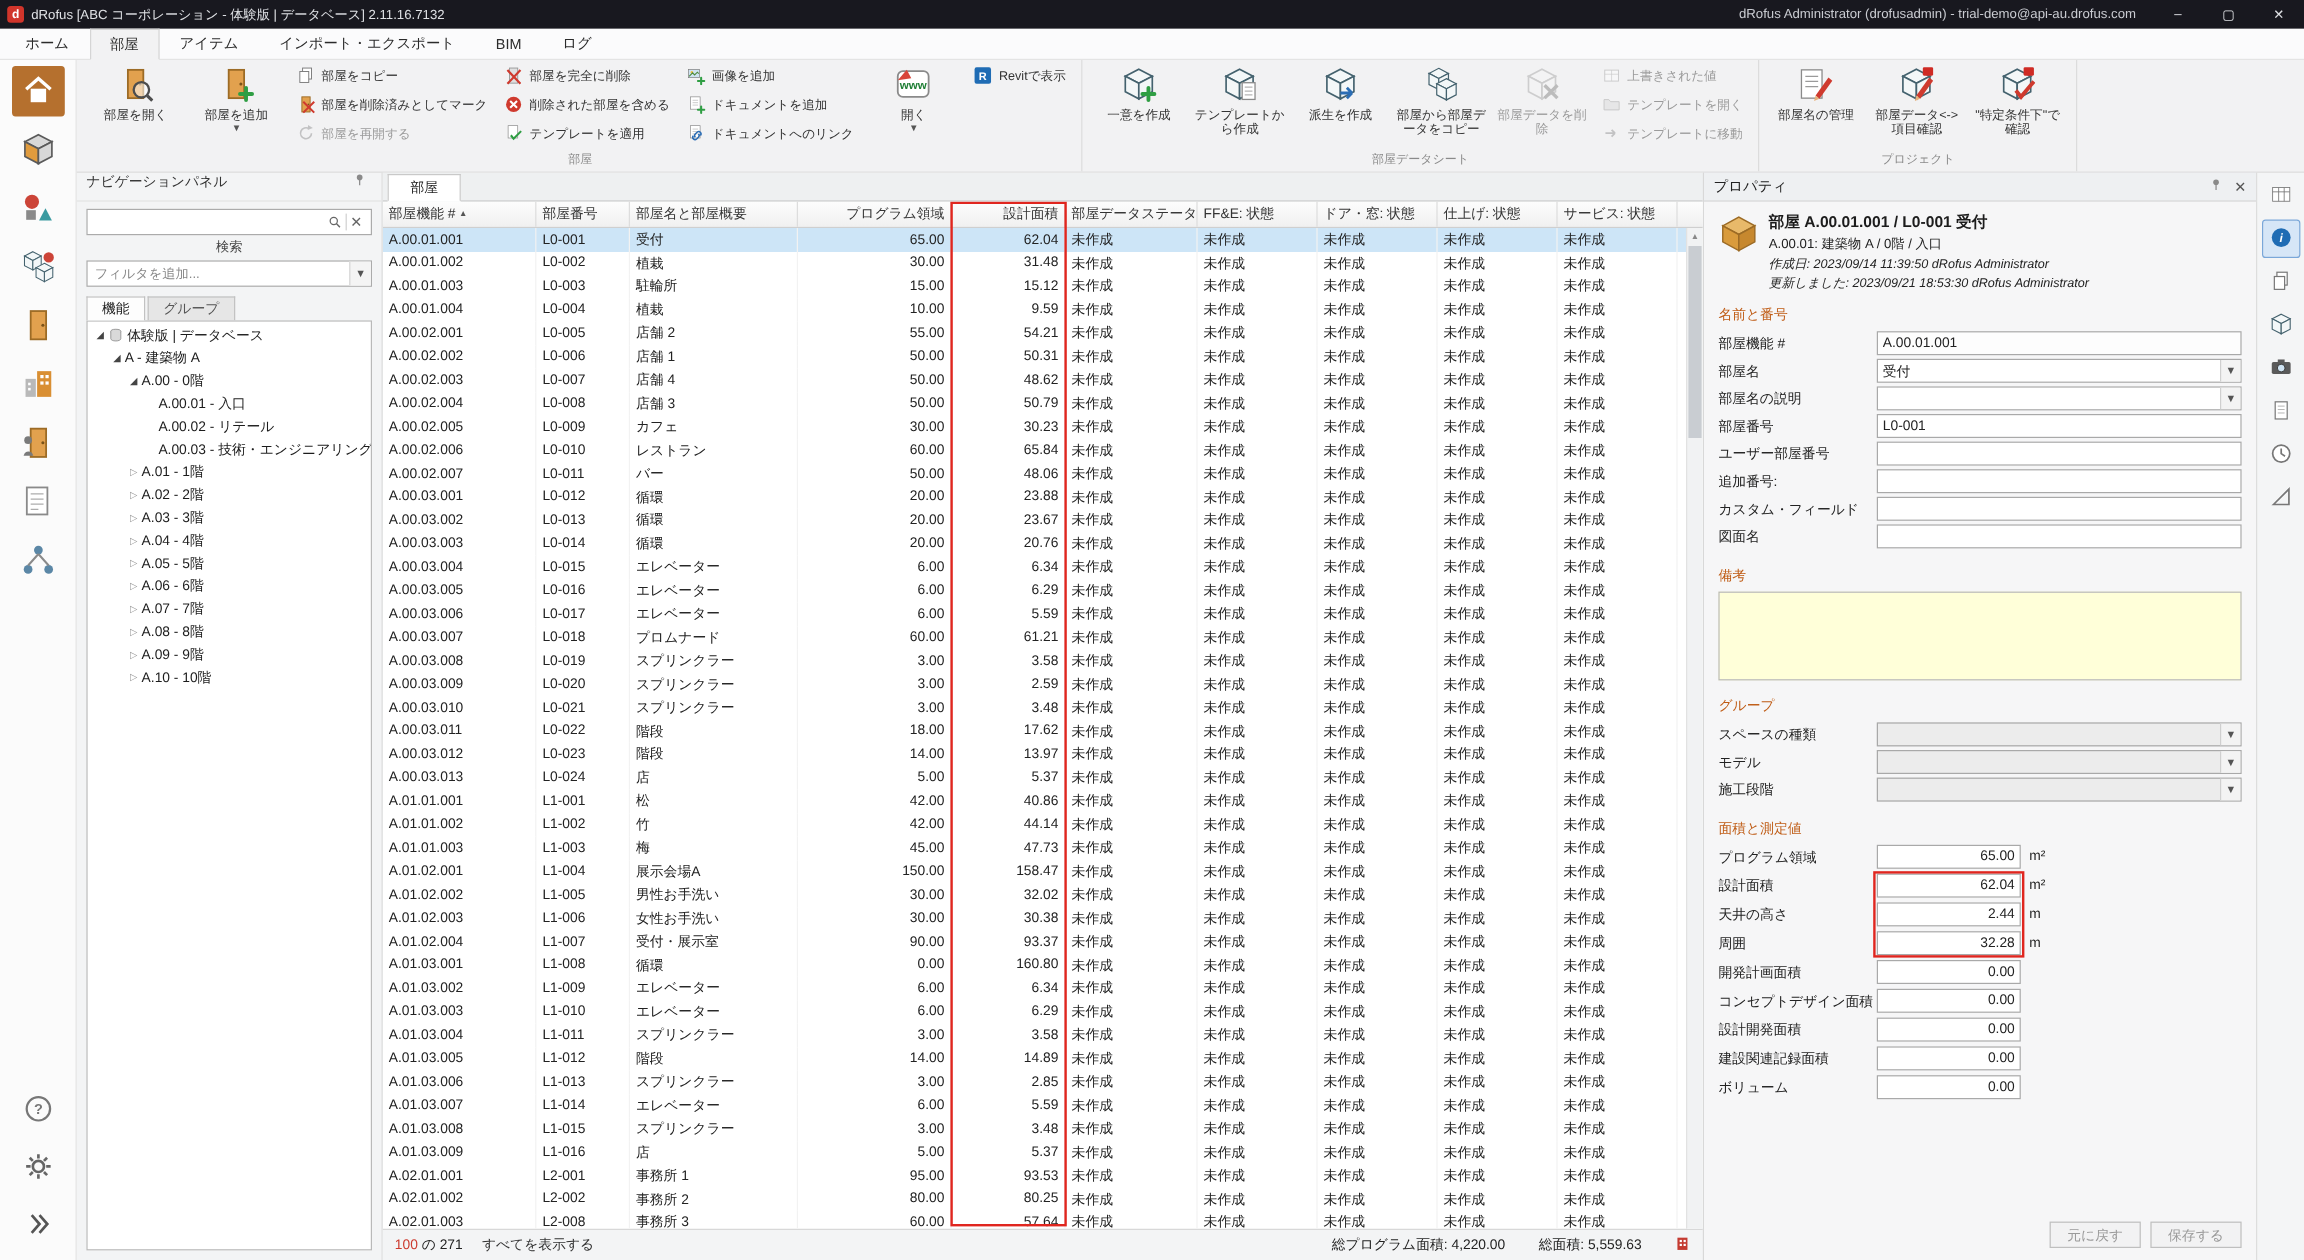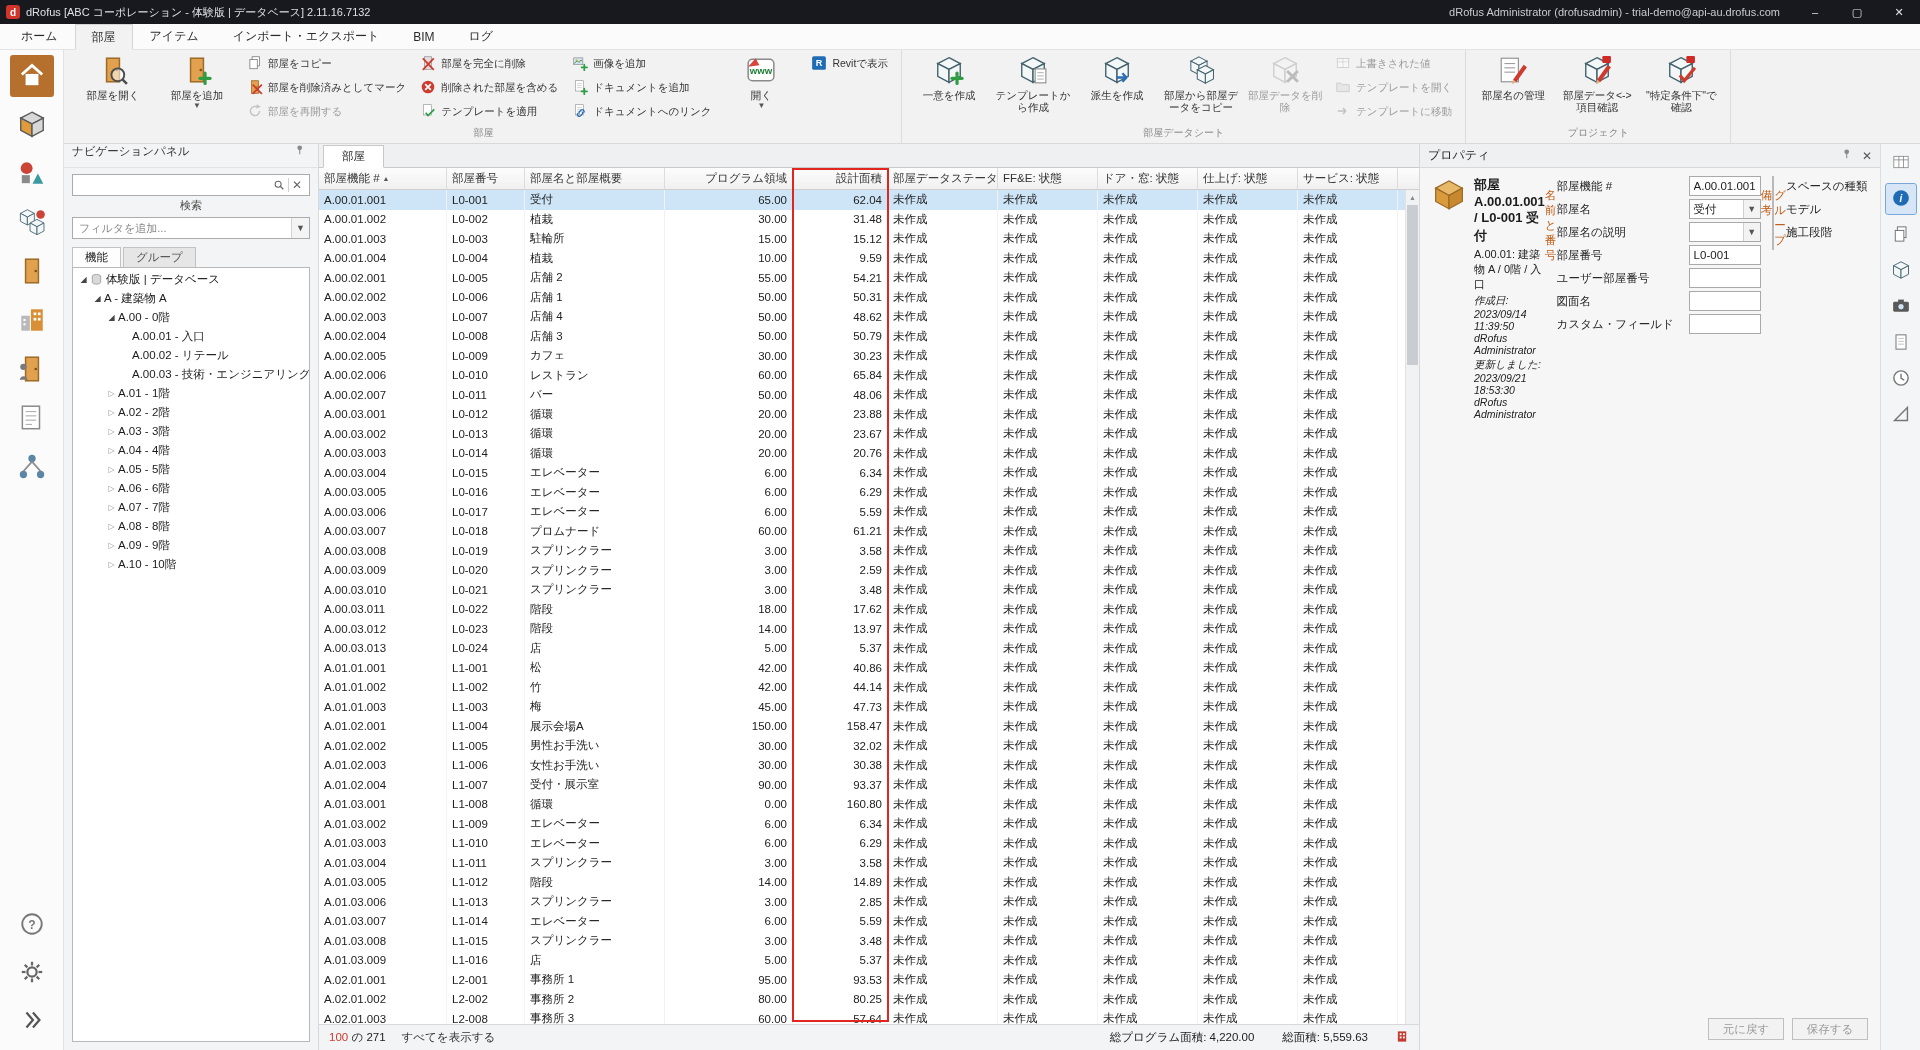--- a/index.html
+++ b/index.html
@@ -105,21 +105,21 @@
 .f-left{display:flex;align-items:center;gap:16px}
 .f-count .red{color:#cc3b2f}
 .f-link{color:#333;cursor:pointer}
 .f-right{display:flex;align-items:center;gap:28px}
 
 
 .props{width:461px;background:#f6f6f7;border-left:1px solid #d8d8d8;display:flex;flex-direction:column;flex:0 0 auto}
 .props-head{height:24px;background:#eef0f2;border-bottom:1px solid #d8d8d8;display:flex;align-items:center;
   justify-content:space-between;padding:0 8px;font-size:12px;flex:0 0 auto}
 .ph-icons{display:flex;align-items:center;gap:8px;color:#555}
-.props-body{flex:1;overflow:hidden;display:flex;flex-direction:row;padding:8px 12px 0}
+.props-body{flex:1;overflow:hidden;display:flex;flex-direction:column;padding:8px 12px 0}
 .ptitle-row{display:flex;gap:8px;align-items:flex-start}
 .ptitle-txt{min-width:0}
 .ptitle{font-size:13px;font-weight:bold;color:#1c1c1c}
 .ppath{font-size:11px;margin-top:2px}
 .pmeta{font-size:10.5px;font-style:italic;margin-top:2px;color:#222}
 .sect{color:#bf5b14;font-size:11.5px;margin:12px 0 6px}
 .f-row{display:flex;align-items:center;margin-bottom:3px}
 .f-label{width:132px;font-size:11.5px;color:#222;flex:0 0 auto;white-space:nowrap;overflow:hidden}
 .input{height:20px;background:#fff;border:1px solid #a9a9a9;display:flex;align-items:center;flex:1;
   font-size:11.5px;padding:0 4px;min-width:0}
@@ -1294,27 +1294,33 @@
                     <span class="ival">L0-001</span>
                   </div>
                 </div>
                 <div class="f-row">
                   <span class="f-label">ユーザー部屋番号</span>
                   <div class="input">
                     <span class="ival"></span>
                   </div>
                 </div>
                 <div class="f-row">
-                  <span class="f-label">図面名</span>
+                  <span class="f-label">追加番号:</span>
                   <div class="input">
                     <span class="ival"></span>
                   </div>
                 </div>
                 <div class="f-row">
                   <span class="f-label">カスタム・フィールド</span>
+                  <div class="input">
+                    <span class="ival"></span>
+                  </div>
+                </div>
+                <div class="f-row">
+                  <span class="f-label">図面名</span>
                   <div class="input">
                     <span class="ival"></span>
                   </div>
                 </div>
               </div>
             <div class="sect">備考</div>
             <div class="notes"></div>
             <div class="sect">グループ</div>
             <div id="fields-groups">
                 <div class="f-row">

